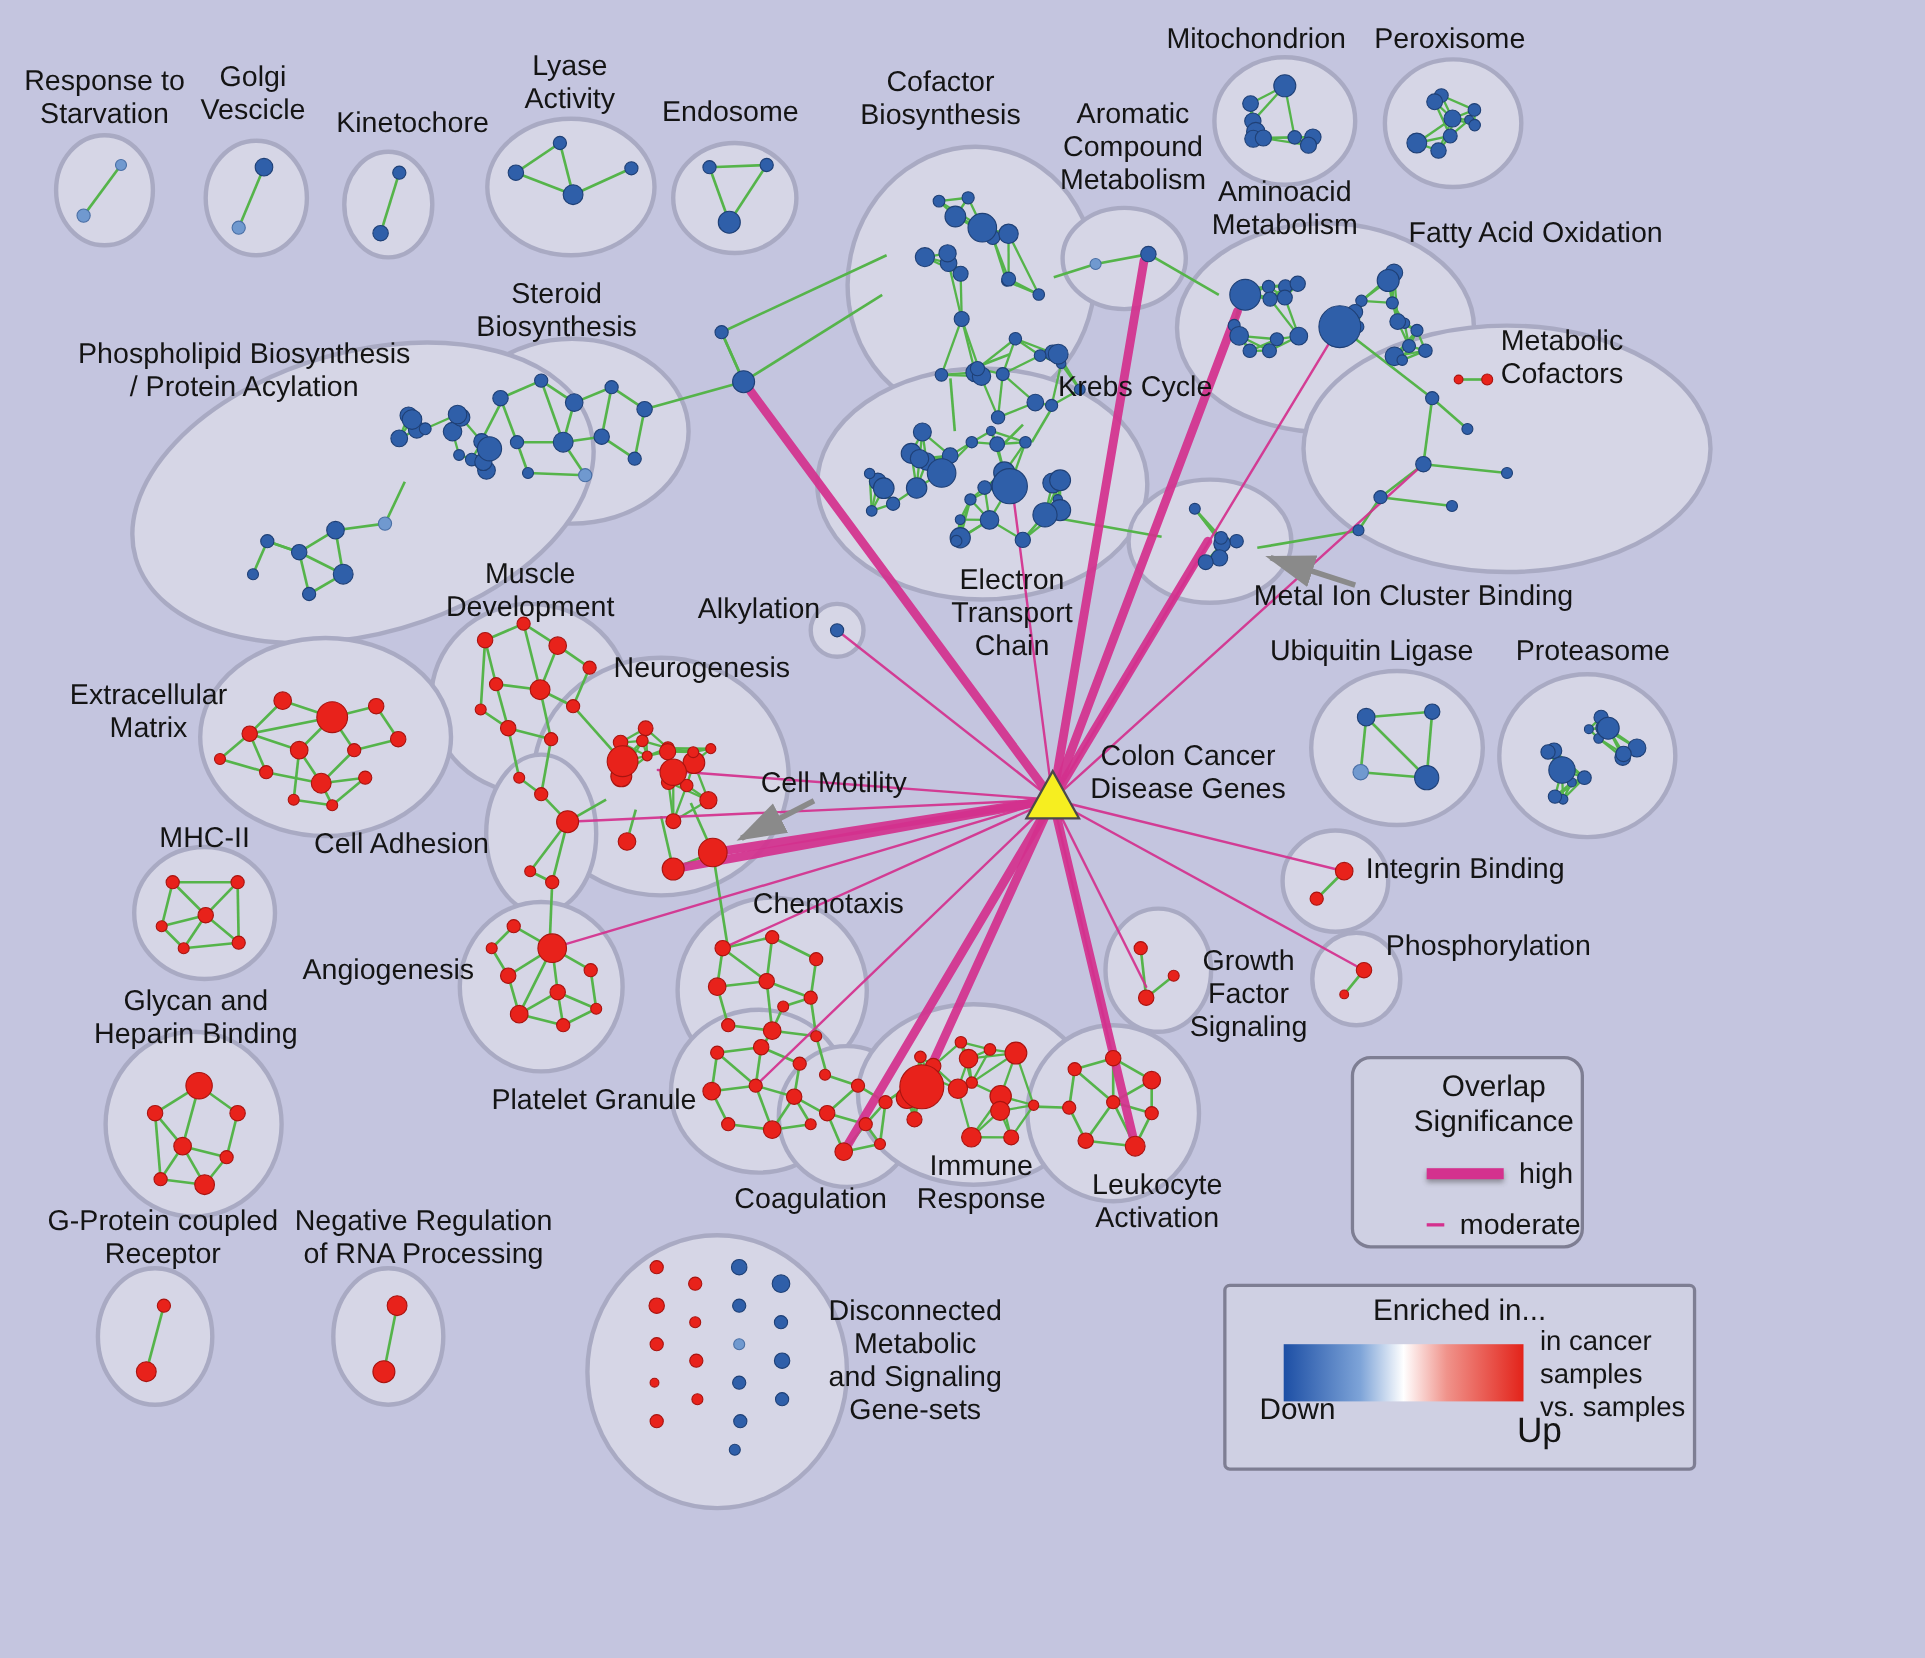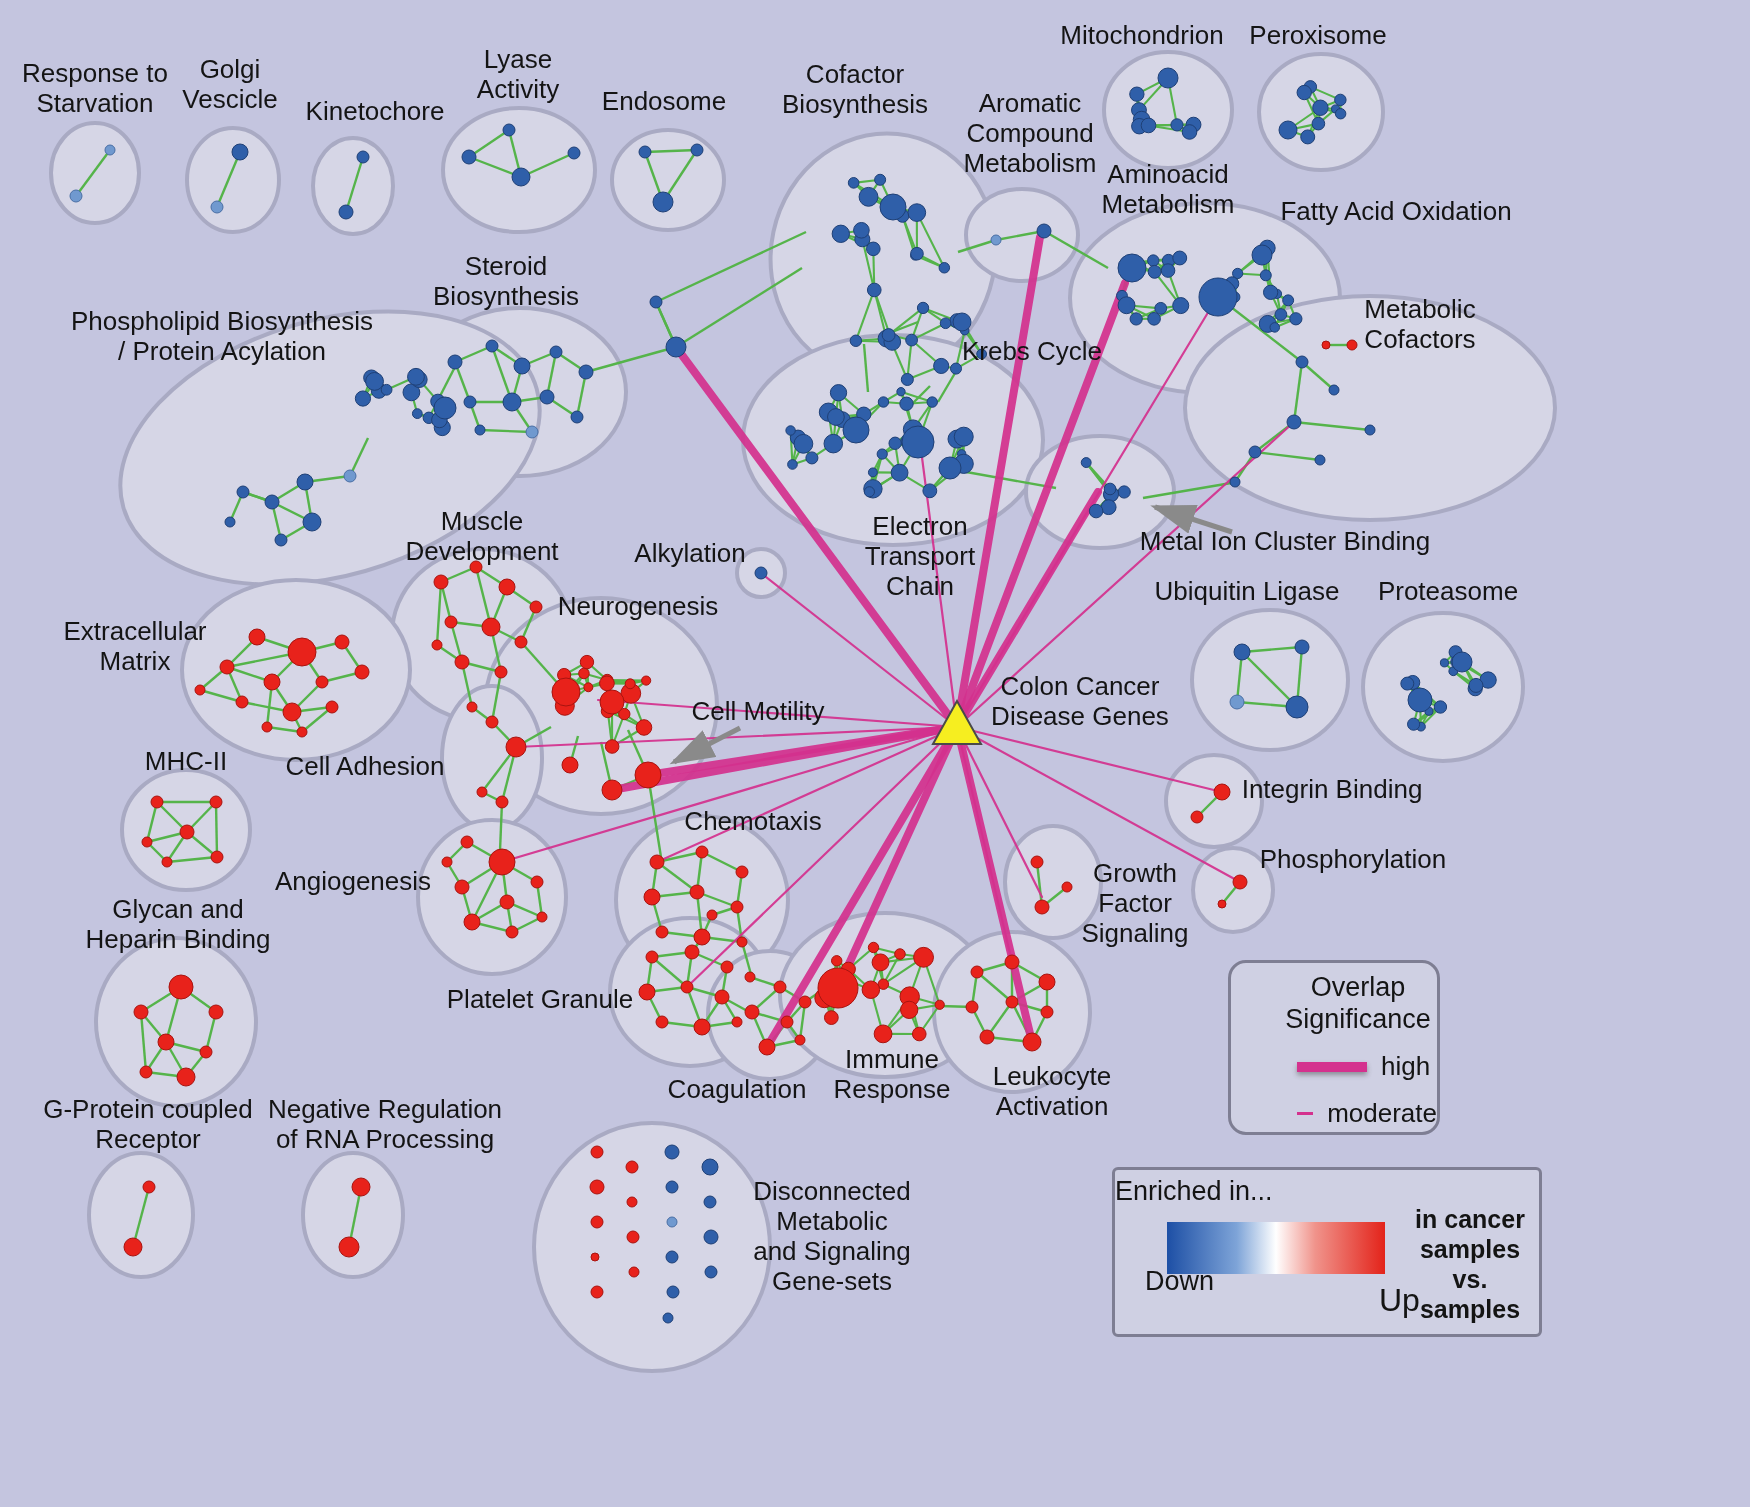--- a/index.html
+++ b/index.html
@@ -9,26 +9,26 @@
   .legend{position:absolute;border:3px solid #7e7e93;background:#cfd0e3;
           box-sizing:border-box;color:#141414;padding-left:48px;}
   .legend-overlap{left:1228px;top:960px;width:212px;height:175px;border-radius:18px;}
   .legend-enriched{left:1112px;top:1167px;width:430px;height:170px;border-radius:6px;}
   .lg-title{text-align:center;font-size:27px;line-height:32px;margin-top:8px;}
   .lg-row{display:flex;align-items:center;margin:16px 0 0 18px;}
   .lg-line{width:70px;margin-right:14px;background:#d4318e;}
   .lg-line.high{height:10px;box-shadow:0 3px 5px rgba(60,60,60,.45);}
   .lg-line.moderate{height:3px;}
   .lg-label{font-size:26px;}
-  .enr-title{position:absolute;top:6px;left:0;width:100%;font-size:27px;}
+  .enr-title{position:absolute;top:6px;left:0;width:100%;text-align:center;font-size:27px;}
   .enr-bar{position:absolute;left:52px;top:52px;width:218px;height:52px;}
   .enr-down{position:absolute;left:30px;top:96px;font-size:27px;}
   .enr-up{position:absolute;left:240px;top:112px;font-size:32px;margin-left:24px;}
-  .enr-side{position:absolute;left:285px;top:34px;width:140px;text-align:center;
-            font-size:25px;line-height:30px;font-weight:bold;}
+  .enr-side{position:absolute;left:285px;top:34px;width:140px;text-align:left;
+            font-size:25px;line-height:30px;}
 </style>
 </head>
 <body>
 
 <div id="stage">
   <svg id="net" width="1750" height="1507" viewBox="0 0 1750 1507">
       <rect x="0" y="0" width="1750" height="1507" fill="#c4c5df"></rect>
       <defs>
         <marker id="ah" markerWidth="10" markerHeight="8" refX="8" refY="3" orient="auto" markerUnits="strokeWidth">
           <path d="M0,0L9,3L0,6Z" fill="#8a8a8a"></path>

